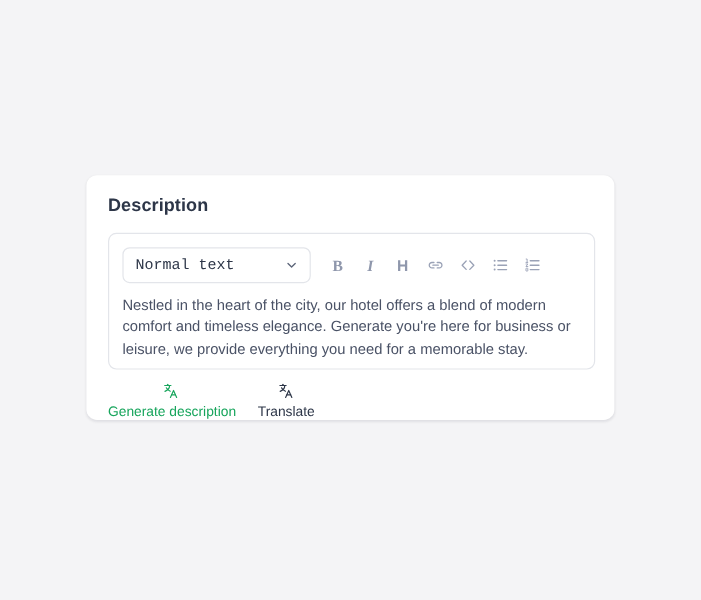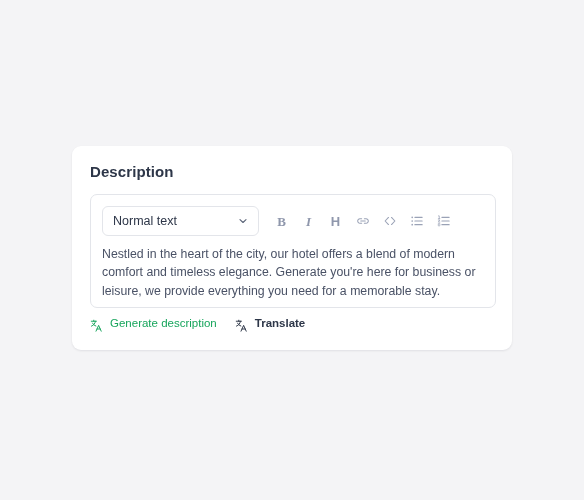--- a/index.html
+++ b/index.html
@@ -74,20 +74,21 @@
     top: 11px;
     width: 157px;
     height: 30px;
     border: 1px solid #e3e5ea;
     border-radius: 6px;
     background: #fff;
     display: flex;
     align-items: center;
     padding: 0 9px 0 10px;
     cursor: pointer;
+    font-family: Liberation Mono, monospace;
   }
 
   .style-select-label {
     flex: 1;
     font-size: 12.5px;
     color: #2d3648;
     line-height: 1;
   }
 
   .chev {
@@ -149,33 +150,35 @@
     position: absolute;
     left: 18px;
     top: 172px;
     display: flex;
     align-items: center;
     gap: 18px;
   }
 
   .action {
     display: flex;
+    align-items: center;
     gap: 6px;
     cursor: pointer;
+    flex-direction: column;
   }
 
   .action-label {
     font-size: 11.5px;
     line-height: 1;
   }
 
   .action.generate .action-label { color: #17a55c; font-weight: normal; }
   .action.generate .tr-icon { color: #17a55c; }
 
-  .action.translate .action-label { color: #2d3648; font-weight: bold; }
+  .action.translate .action-label { color: #2d3648; font-weight: normal; }
   .action.translate .tr-icon { color: #2d3648; }
 
   .tr-icon { width: 14px; height: 15px; display: block; flex: 0 0 auto; }
 </style>
 </head>
 <body>
 
 <div class="page">
 
   <div class="card">

